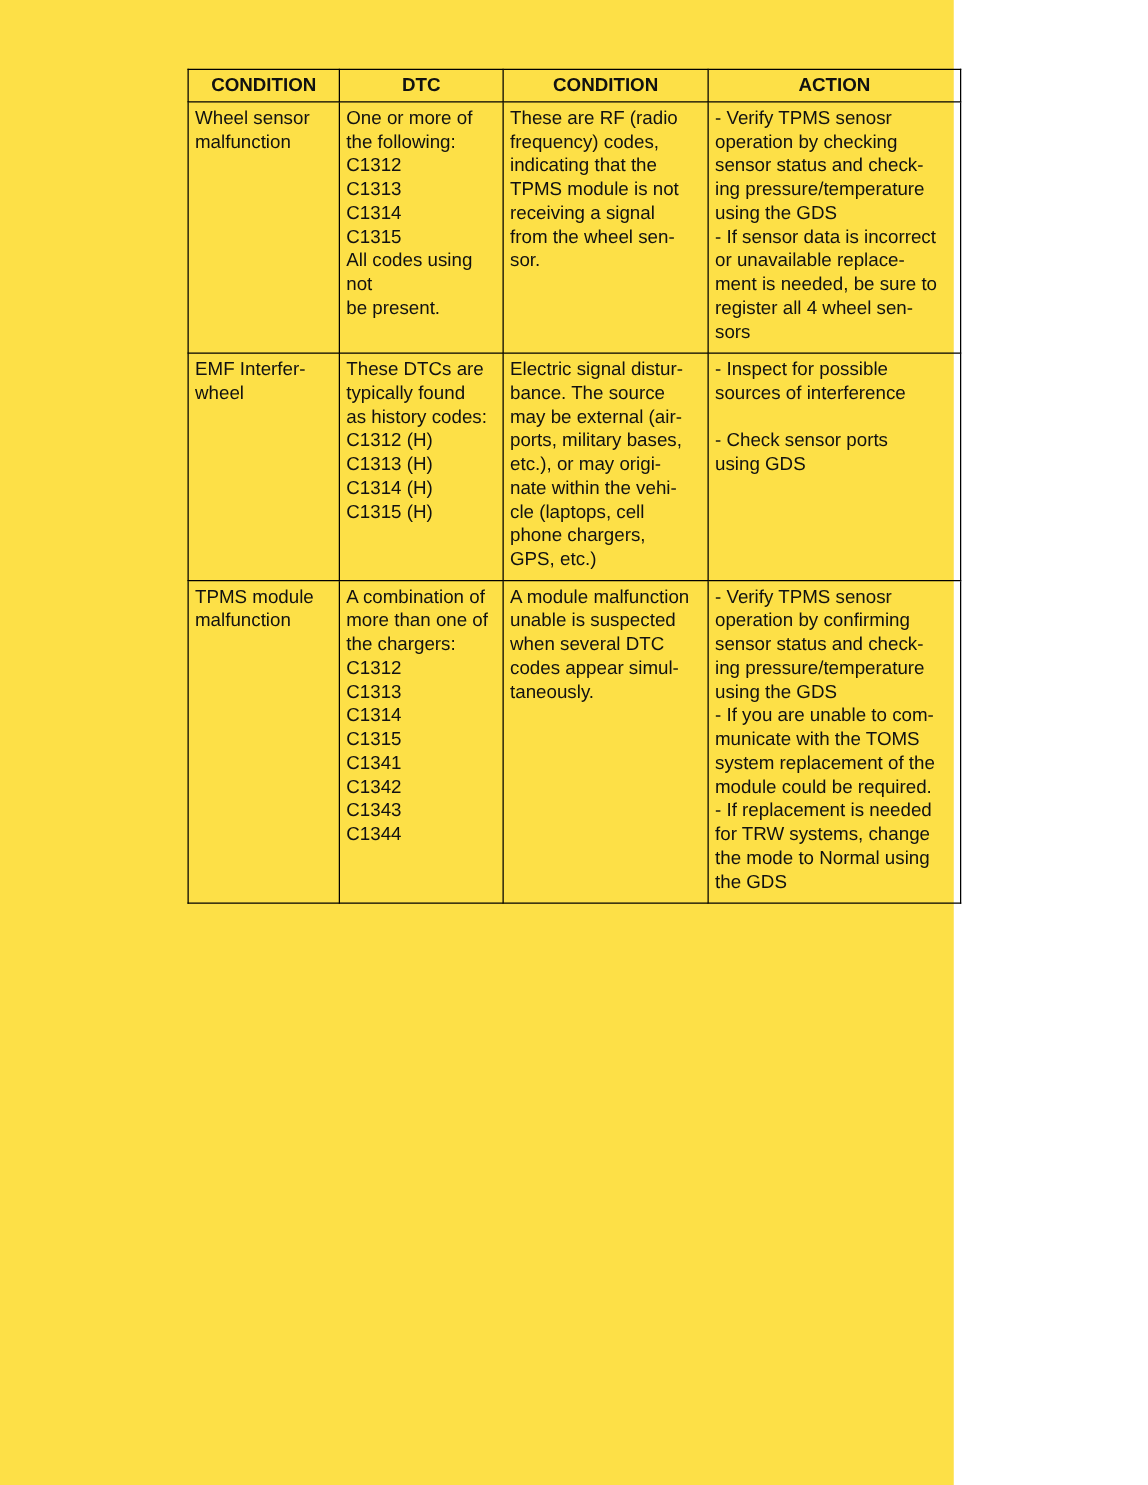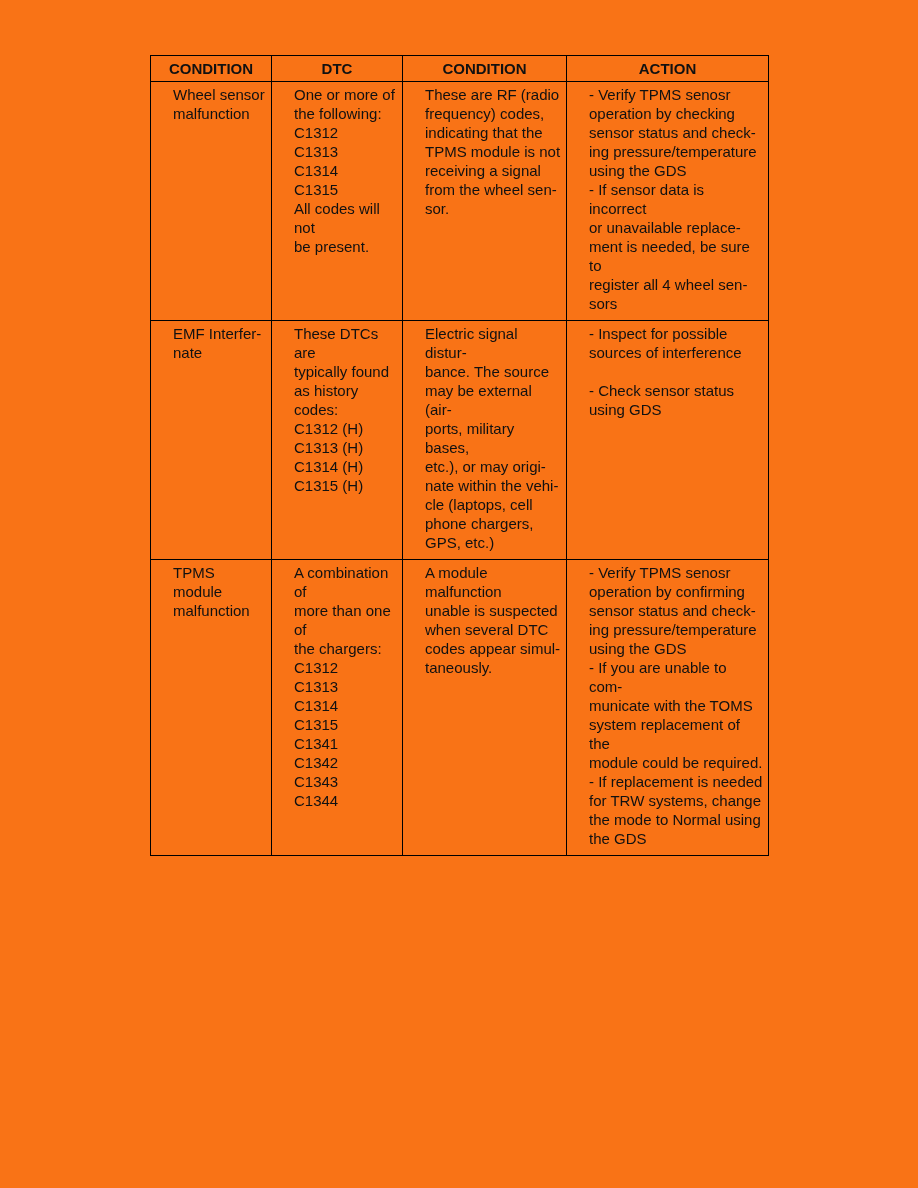--- a/index.html
+++ b/index.html
@@ -2,41 +2,41 @@
 <html><head>
 <meta charset="utf-8">
 <style>
   html, body {
     margin: 0;
     padding: 0;
     background: #ffffff;
   }
   .page {
     position: relative;
-    width: 918px;
+    width: 763px;
     height: 1188px;
-    background: #f97316;
+    background: #fde047;
     font-family: "Liberation Sans", sans-serif;
     color: #111111;
   }
   table.dtc-table {
     position: absolute;
     left: 150px;
     top: 55px;
     width: 618px;
     border-collapse: collapse;
     table-layout: fixed;
   }
   .dtc-table th,
   .dtc-table td {
     border: 1px solid #000000;
     vertical-align: top;
     font-size: 15px;
     line-height: 19px;
-    padding: 3px 4px 7px 22px;
+    padding: 3px 4px 7px 5px;
     overflow: hidden;
   }
   .dtc-table th {
     text-align: center;
     font-weight: bold;
     padding: 4px 2px;
     line-height: 17px;
   }
   .cell-text {
     white-space: pre-line;
@@ -72,21 +72,21 @@
             <div class="cell-text">Wheel sensor
 malfunction</div>
           </td>
         <td>
             <div class="cell-text">One or more of
 the following:
 C1312
 C1313
 C1314
 C1315
-All codes will not
+All codes using not
 be present.</div>
           </td>
         <td>
             <div class="cell-text">These are RF (radio
 frequency) codes,
 indicating that the
 TPMS module is not
 receiving a signal
 from the wheel sen-
 sor.</div>
@@ -100,21 +100,21 @@
 - If sensor data is incorrect
 or unavailable replace-
 ment is needed, be sure to
 register all 4 wheel sen-
 sors</div>
           </td>
       </tr>
       <tr>
         <td>
             <div class="cell-text">EMF Interfer-
-nate</div>
+wheel</div>
           </td>
         <td>
             <div class="cell-text">These DTCs are
 typically found
 as history codes:
 C1312 (H)
 C1313 (H)
 C1314 (H)
 C1315 (H)</div>
           </td>
@@ -126,21 +126,21 @@
 etc.), or may origi-
 nate within the vehi-
 cle (laptops, cell
 phone chargers,
 GPS, etc.)</div>
           </td>
         <td>
             <div class="cell-text">- Inspect for possible
 sources of interference
 
-- Check sensor status
+- Check sensor ports
 using GDS</div>
           </td>
       </tr>
       <tr>
         <td>
             <div class="cell-text">TPMS module
 malfunction</div>
           </td>
         <td>
             <div class="cell-text">A combination of

